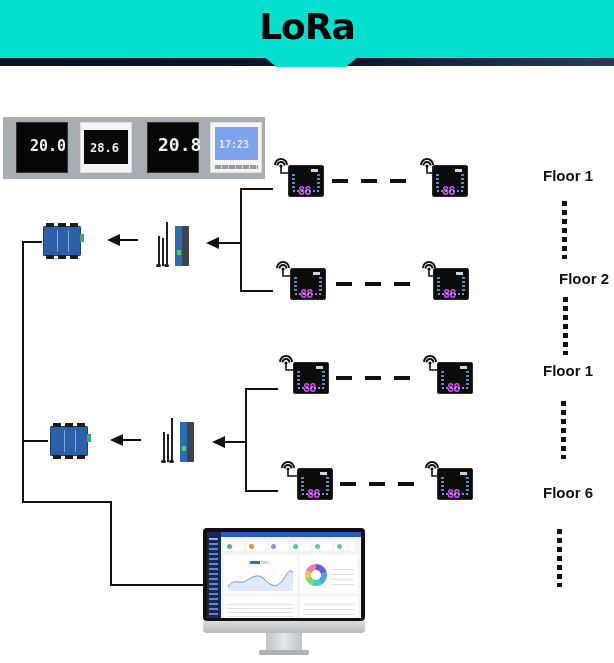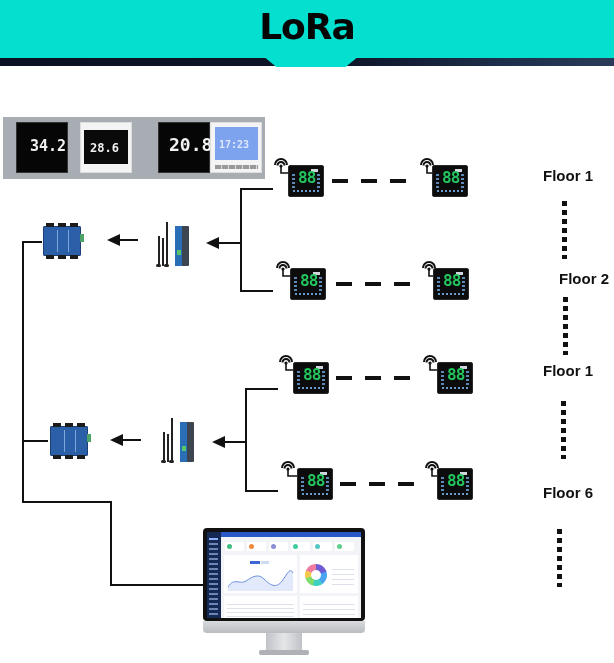--- a/index.html
+++ b/index.html
@@ -19,22 +19,22 @@
   
   .product-strip { position: absolute; left: 3px; top: 117px; width: 262px; height: 62px; background: #a8adb3; }
   .prod { position: absolute; top: 5px; height: 51px; width: 52px; }
   .prod.black { background: #060606; border: 1px solid #333; }
   .prod.white { background: #f4f4f4; border: 1px solid #ddd; }
   .prod .screen { position: absolute; }
   .prod .digits { position: absolute; font-family: "DejaVu Sans Mono", monospace; font-weight: bold; color: #f1f1f1; }
 
   
   .thermo { position: absolute; width: 36px; height: 32px; background: #0c0c0c; border: 1px solid #2a2a2a; border-radius: 2px; }
-  .thermo .lcd { position: absolute; left: 9px; top: 6px; font-family: "DejaVu Sans Mono", monospace; font-weight: bold;
-    font-size: 16px; line-height: 12px; color: #22c55e; letter-spacing: -1px; }
+  .thermo .lcd { position: absolute; left: 9px; top: 19px; font-family: "DejaVu Sans Mono", monospace; font-weight: bold;
+    font-size: 12px; line-height: 12px; color: #d946ef; letter-spacing: -1px; }
   .thermo .dots { position: absolute; left: 4px; right: 4px; bottom: 4px; height: 2px;
     background: repeating-linear-gradient(90deg, #7fbfff 0 2px, transparent 2px 4px); opacity: .8; }
   .thermo .side { position: absolute; left: 3px; top: 8px; width: 3px; height: 14px;
     background: repeating-linear-gradient(180deg, #7fbfff 0 2px, transparent 2px 4px); opacity: .7; }
   .thermo .side.r { left: auto; right: 3px; }
   .thermo .tag { position: absolute; right: 5px; top: 3px; width: 7px; height: 3px; background: #cfd6dd; }
 
   .antenna { position: absolute; width: 18px; height: 20px; }
 
   .dash { position: absolute; height: 4px; width: 16px; background: #111; }
@@ -86,27 +86,27 @@
 
 <div class="header">
   <div class="header-band"></div>
   <div class="header-bar"></div>
   <div class="header-tab"></div>
   <div class="header-title">LoRa</div>
 </div>
 
 <div class="product-strip">
   <div class="prod black" style="left:13px;">
-    <span class="digits" style="left:13px;top:14px;font-size:15px;">34.2</span>
+    <span class="digits" style="left:13px;top:14px;font-size:15px;">20.0</span>
   </div>
   <div class="prod white" style="left:77px;">
     <div class="screen" style="left:3px;top:7px;width:44px;height:34px;background:#0a0a0a;"></div>
     <span class="digits" style="left:9px;top:18px;font-size:12px;">28.6</span>
   </div>
-  <div class="prod black" style="left:144px;margin-left:11px;">
+  <div class="prod black" style="left:144px;">
     <span class="digits" style="left:10px;top:11px;font-size:18px;">20.8</span>
   </div>
   <div class="prod white" style="left:207px;">
     <div class="screen" style="left:4px;top:4px;width:43px;height:33px;background:#7da2ee;"></div>
     <span class="digits" style="left:8px;top:16px;font-size:10px;color:#dfe8ff;text-align:center;">17:23</span>
     <div class="screen" style="left:4px;top:42px;width:43px;height:4px;background:repeating-linear-gradient(90deg,#999 0 6px,#ddd 6px 7px);"></div>
   </div>
 </div>
 
 <div id="rows">

